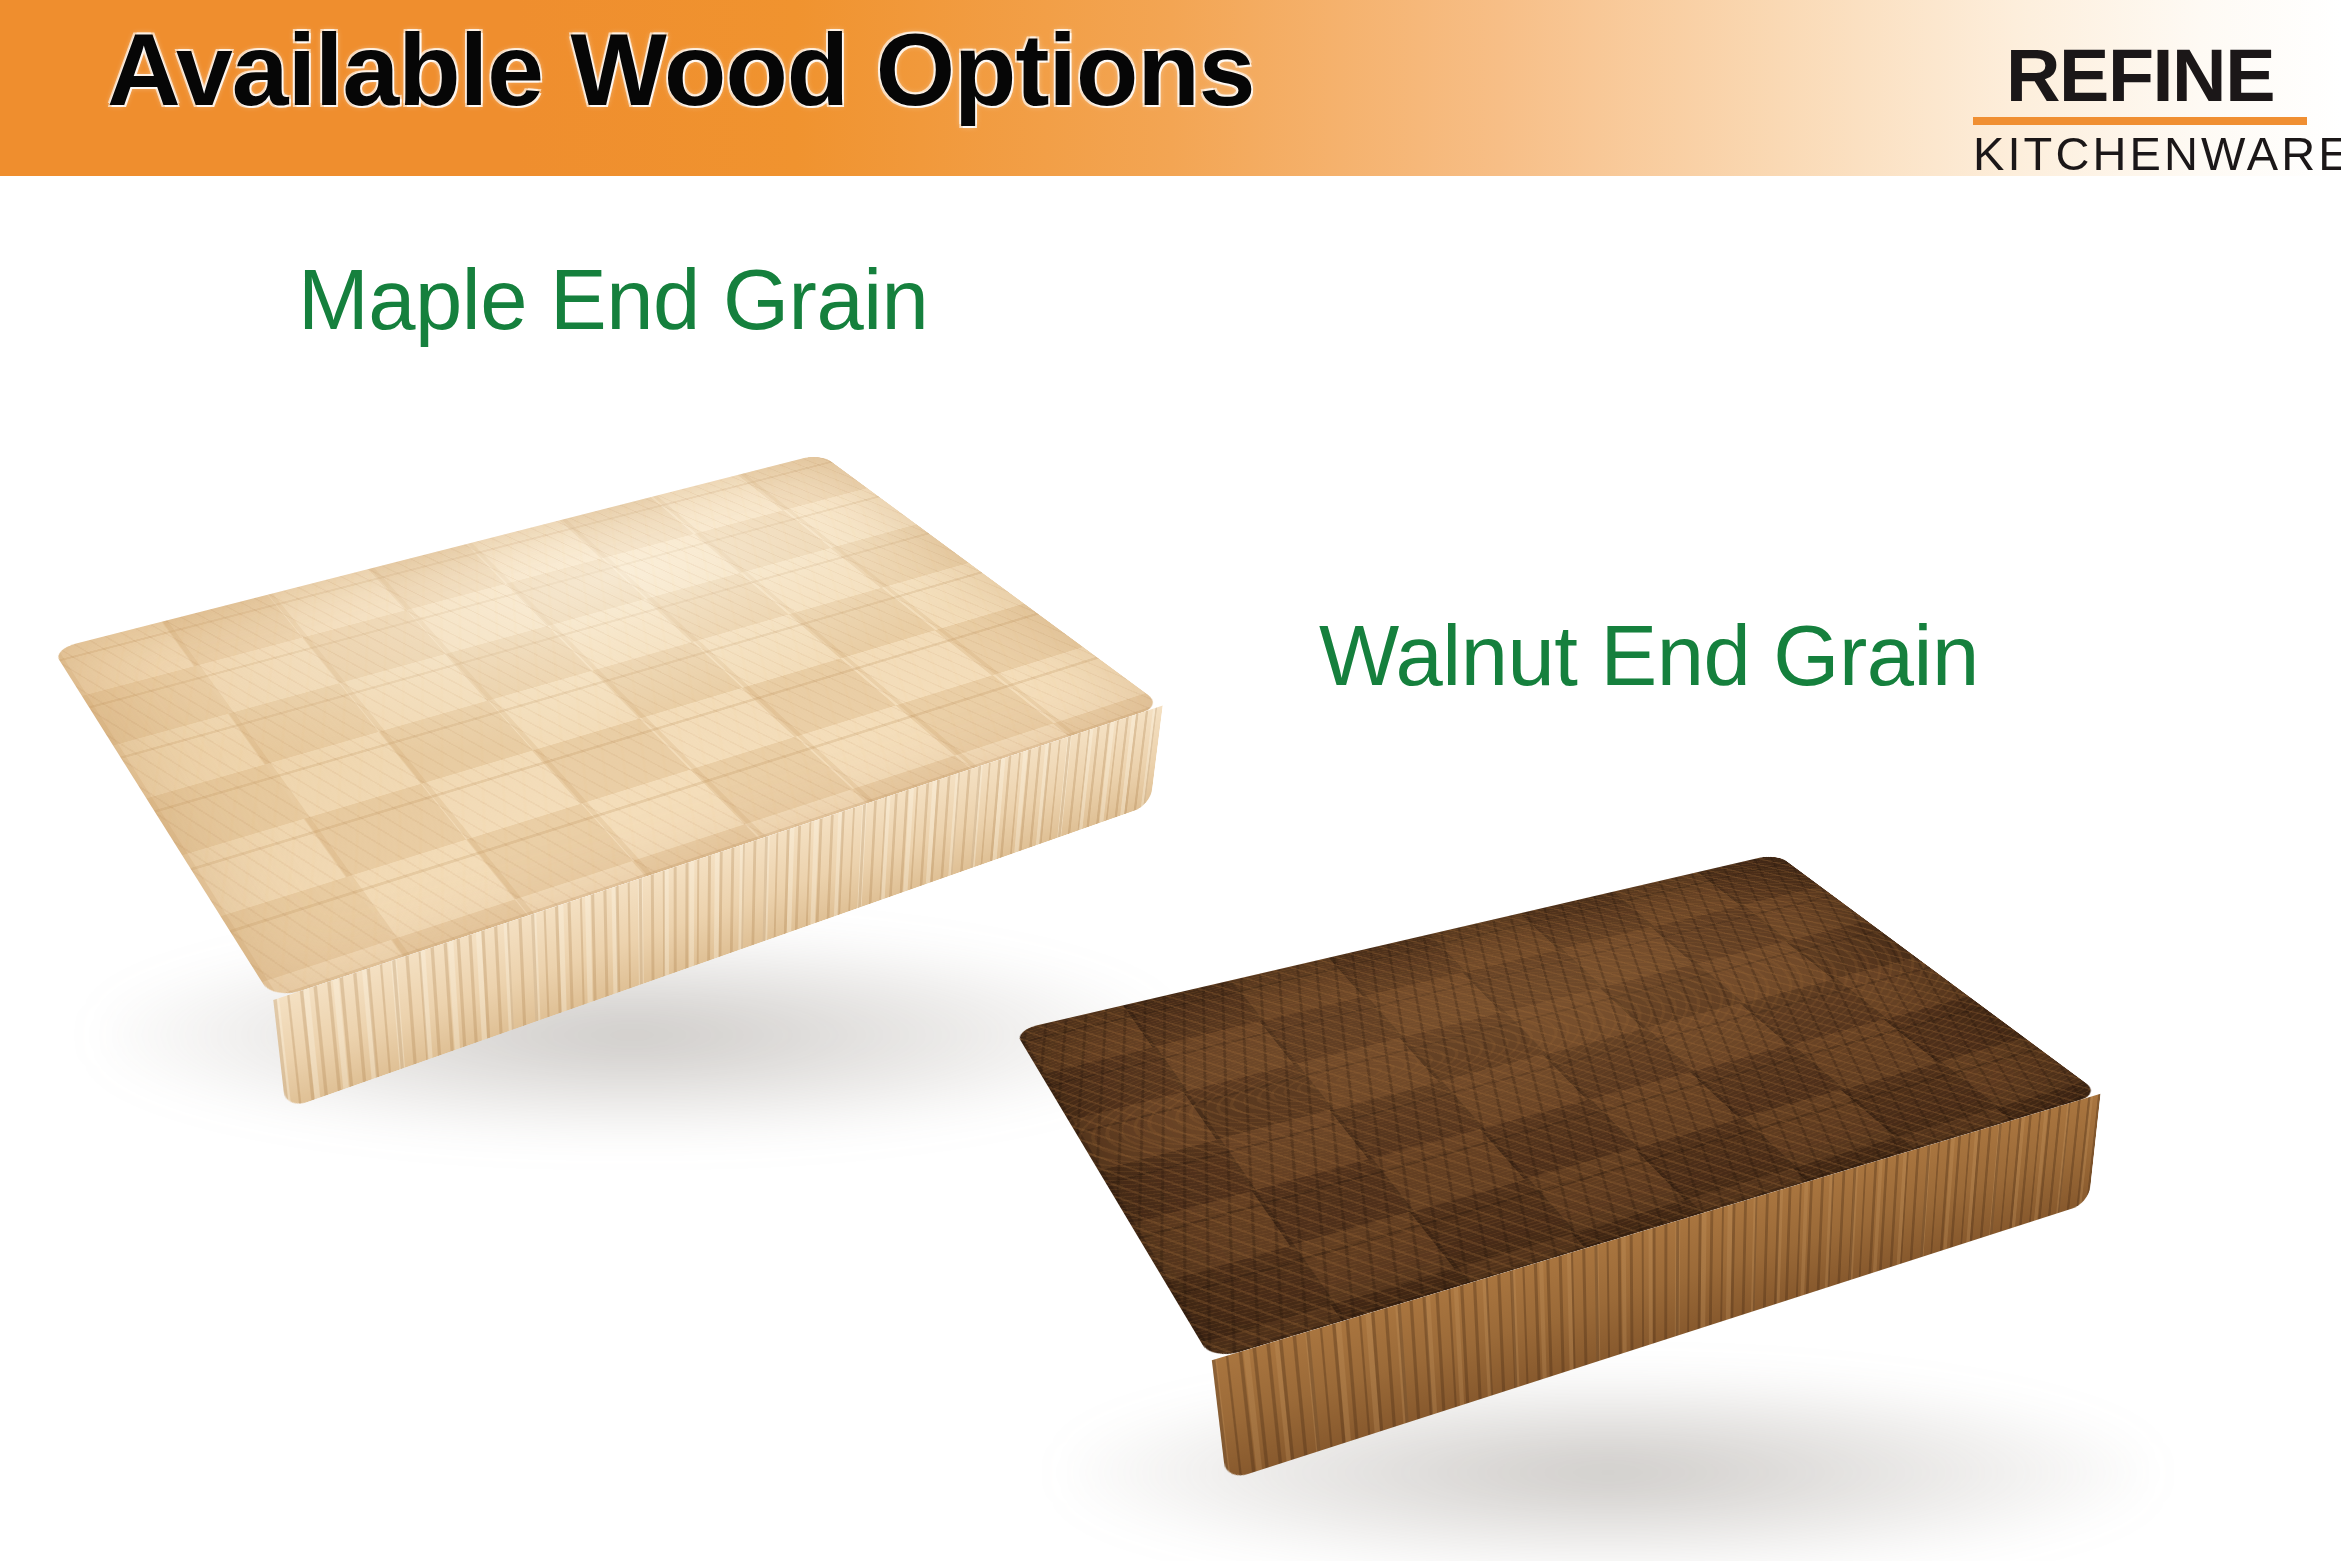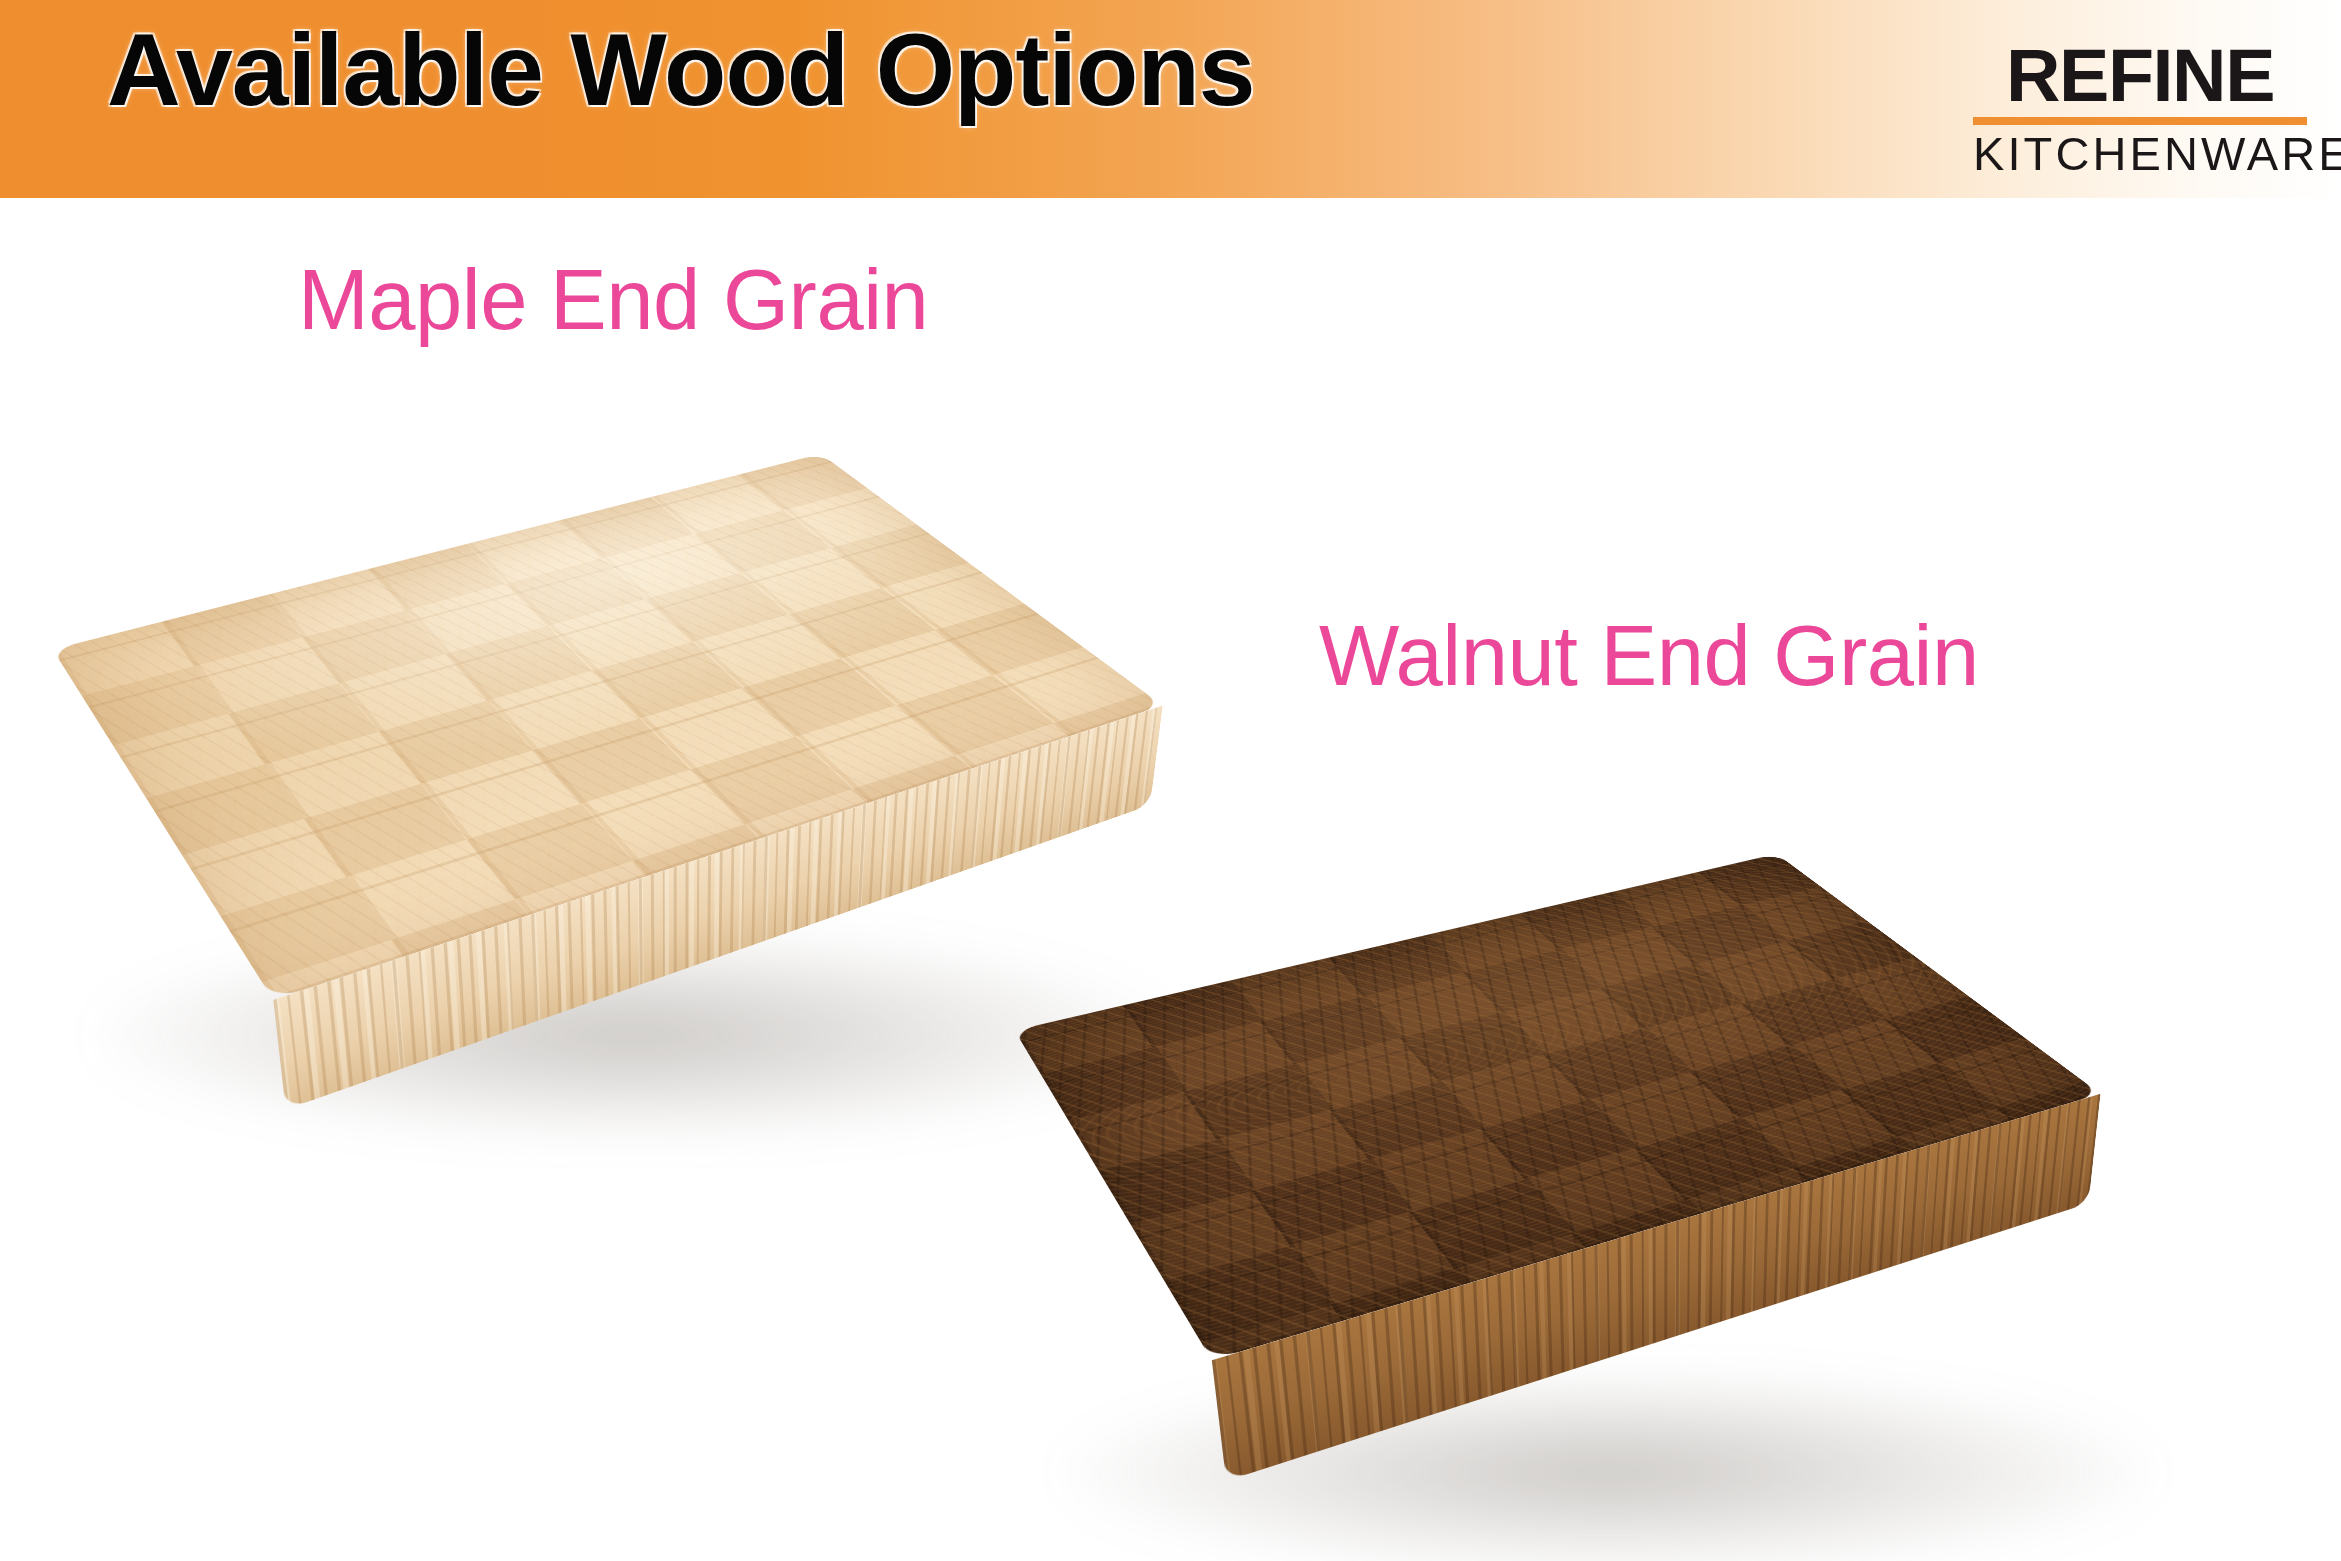--- a/index.html
+++ b/index.html
@@ -18,21 +18,21 @@
     background: #ffffff;
     overflow: hidden;
   }
 
   
   #banner {
     position: absolute;
     left: 0;
     top: 0;
     width: 2342px;
-    height: 198px;
+    height: 176px;
     background: linear-gradient(to right,
         #ef8e2e 0%,
         #ef8e2e 22%,
         #f0932f 34%,
         #f3a553 50%,
         #f7be86 64%,
         #fad9b4 76%,
         #fdeedb 86%,
         #fefaf4 94%,
         #ffffff 100%);
@@ -86,21 +86,21 @@
     color: #1b1718;
     letter-spacing: 3.1px;
     line-height: 1.05;
   }
 
   
   .board-label {
     position: absolute;
     font-size: 85px;
     font-weight: 400;
-    color: #ec4899;
+    color: #15803d;
     white-space: nowrap;
     letter-spacing: -0.5px;
   }
   #label-maple  { left: 298px;  top: 251px; }
   #label-walnut { left: 1319px; top: 607px; }
 
   
   .board-stage {
     position: absolute;
     perspective: 2349px;

